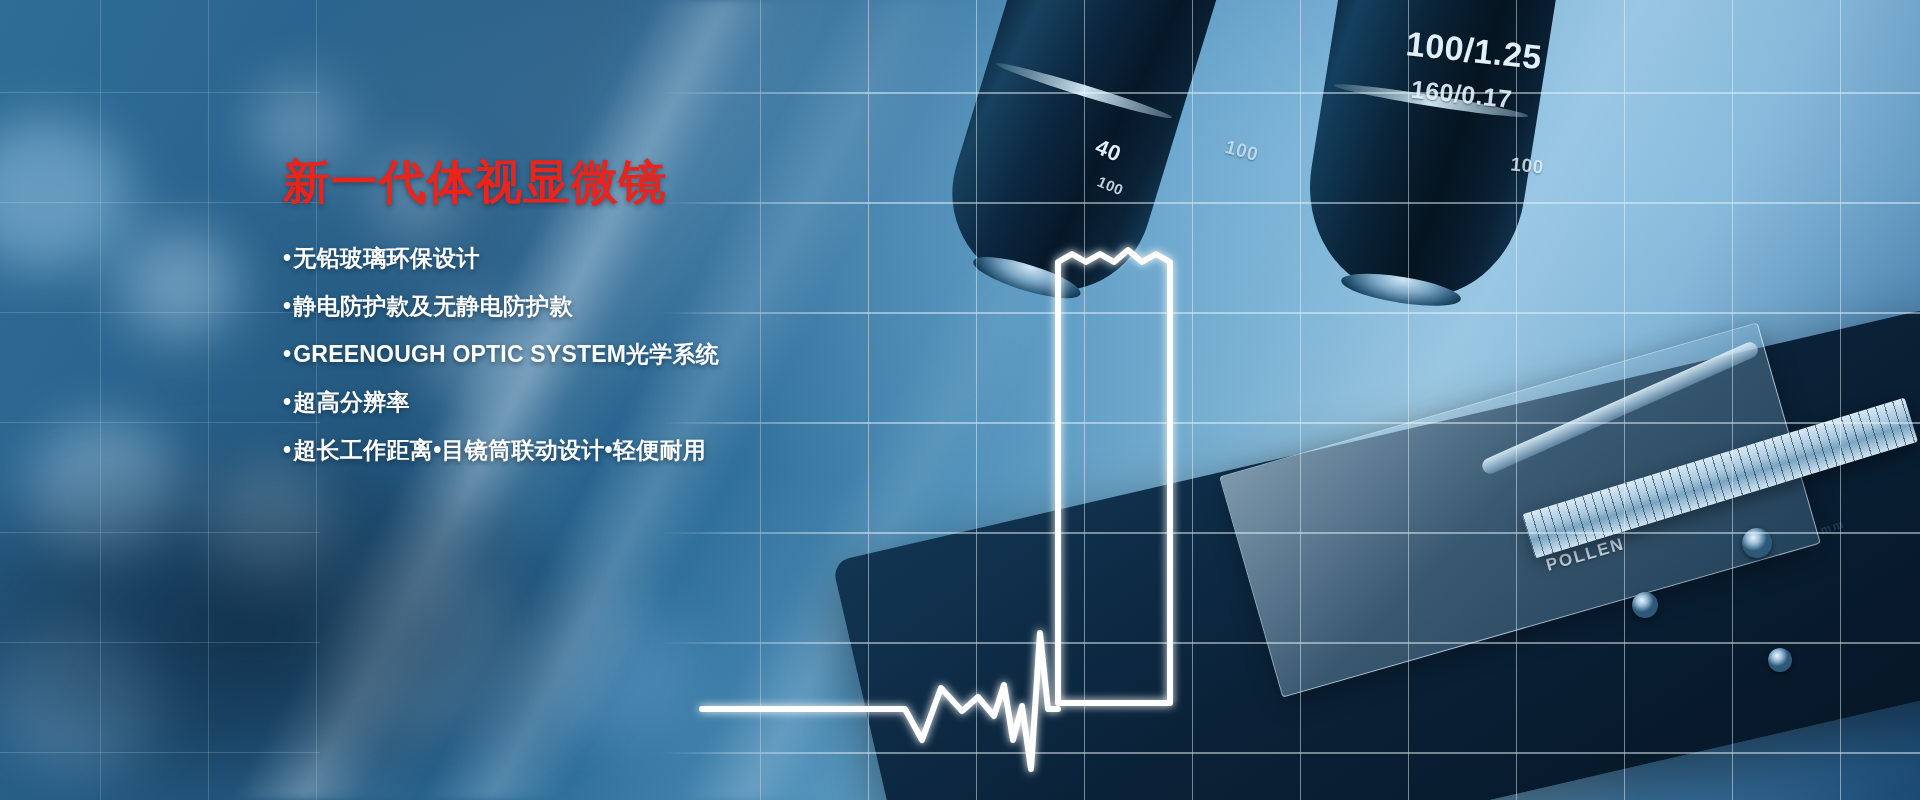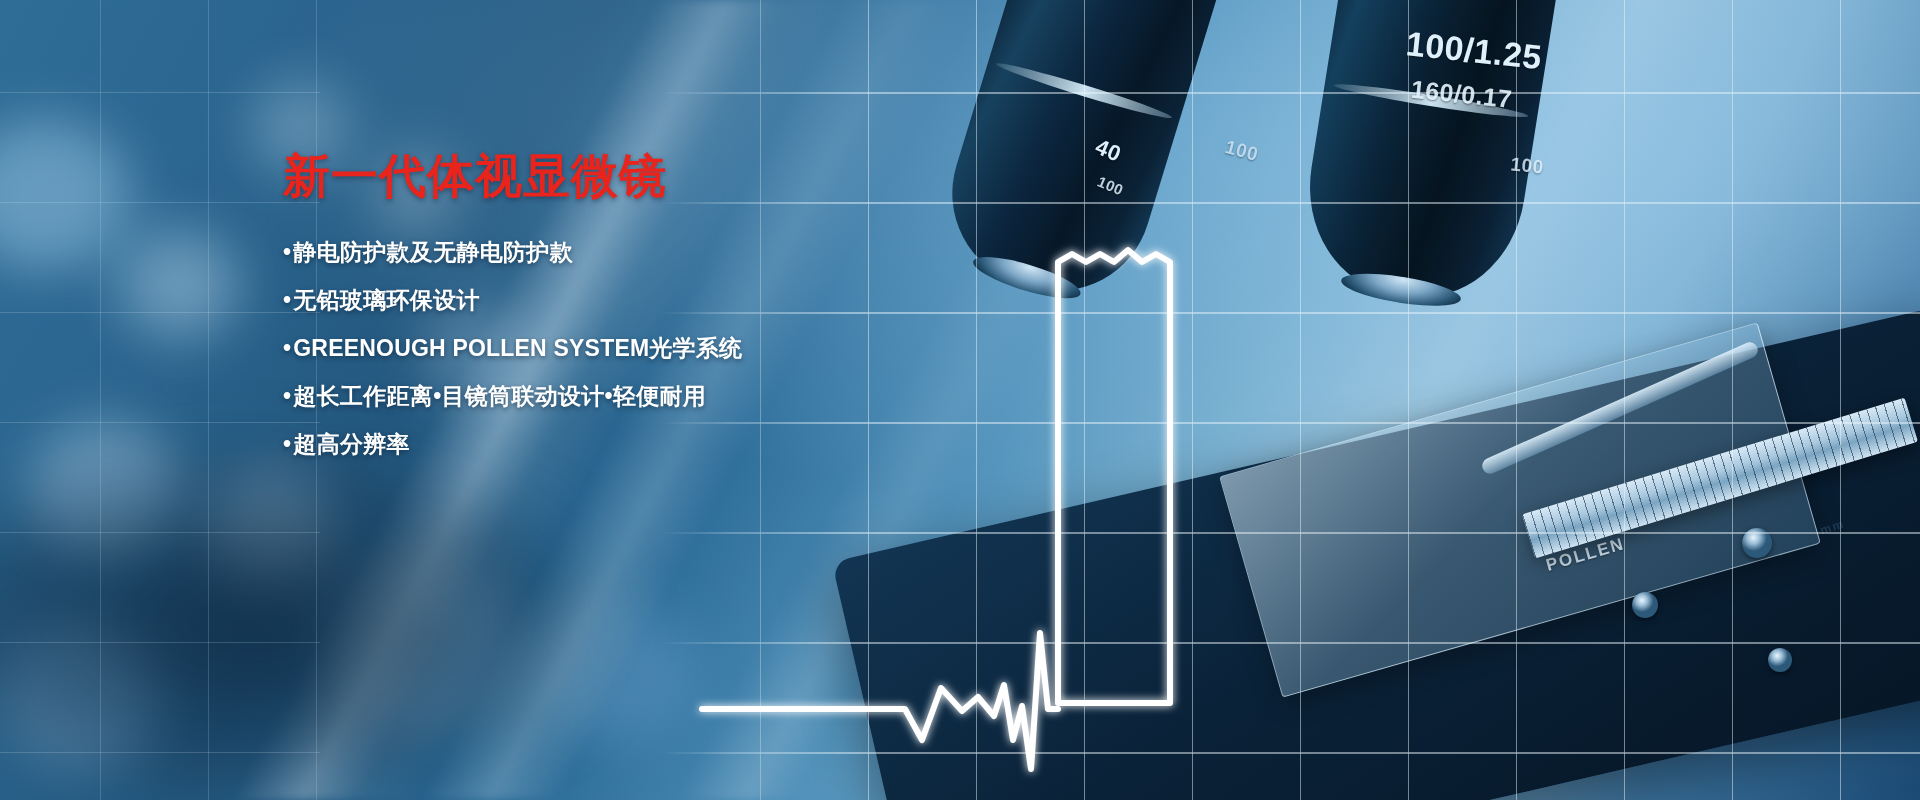--- a/index.html
+++ b/index.html
@@ -98,21 +98,21 @@
     background-image:
       linear-gradient(to right, rgba(226,241,251,.18) 0 1px, transparent 1px),
       linear-gradient(to bottom, rgba(226,241,251,.18) 0 1px, transparent 1px);
     background-size:108px 110px;background-position:-8px -18px;
   }
 
   
   .vec{position:absolute;left:0;top:0;width:1920px;height:800px;overflow:visible;}
 
   
-  .copy{position:absolute;left:283px;top:150px;width:700px;}
+  .copy{position:absolute;left:283px;top:156px;width:700px;}
   .headline{
     color:#e8241c;font-size:47px;font-weight:700;line-height:1.12;
     letter-spacing:1px;margin:0 0 38px 0;
     text-shadow:0 2px 5px rgba(10,30,50,.45);
   }
   .bullets{list-style:none;margin:0;padding:0;}
   .bullets li{
     color:#ffffff;font-size:23px;font-weight:700;line-height:1.0;
     margin-bottom:25px;letter-spacing:.3px;white-space:nowrap;
     text-shadow:0 2px 5px rgba(8,28,48,.55);
@@ -201,21 +201,21 @@
 
     <path fill="none" stroke="#ffffff" stroke-width="6" stroke-linecap="round" filter="url(#glow)" d="M1170,703 L1310,703"></path>
 
     <path fill="none" stroke="#ffffff" stroke-width="6" stroke-linejoin="round" stroke-linecap="round" filter="url(#glow)" d="M702,709 L905,709 L922,740 L941,688 L962,711 L978,697 L994,716
              L1004,685 L1013,740 L1022,706 L1031,769 L1040,633 L1048,709 L1058,709"></path>
   </svg>
 
   <div class="copy">
     <h1 class="headline">新一代体视显微镜</h1>
     <ul class="bullets">
+      <li><span class="dot">•</span><span>无铅玻璃环保设计</span></li>
       <li><span class="dot">•</span><span>静电防护款及无静电防护款</span></li>
-      <li><span class="dot">•</span><span>无铅玻璃环保设计</span></li>
-      <li class="latin"><span class="dot">•</span><span>GREENOUGH POLLEN SYSTEM光学系统</span></li>
+      <li class="latin"><span class="dot">•</span><span>GREENOUGH OPTIC SYSTEM光学系统</span></li>
+      <li><span class="dot">•</span><span>超高分辨率</span></li>
       <li><span class="dot">•</span><span>超长工作距离•目镜筒联动设计•轻便耐用</span></li>
-      <li><span class="dot">•</span><span>超高分辨率</span></li>
     </ul>
   </div>
 
 </div>
 
 </body></html>

